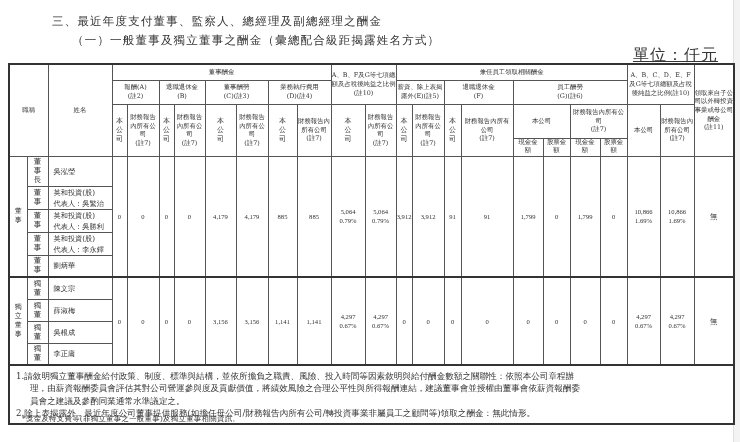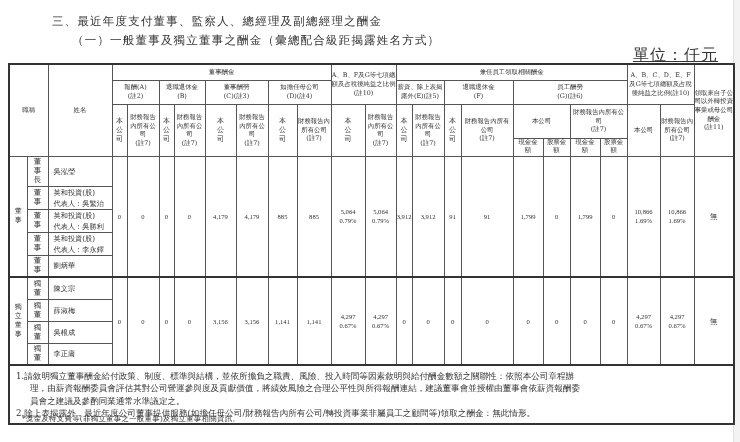--- a/index.html
+++ b/index.html
@@ -76,21 +76,21 @@
 (註11)</th>
   </tr>
 
   <tr style="height:24px">
     <th colspan="2" style="white-space:pre-line">報酬(A)
 (註2)</th>
     <th colspan="2" style="white-space:pre-line">退職退休金
 (B)</th>
     <th colspan="2" style="white-space:pre-line">董事酬勞
 (C)(註3)</th>
-    <th colspan="2" style="white-space:pre-line">如擔任母公司
+    <th colspan="2" style="white-space:pre-line">業務執行費用
 (D)(註4)</th>
     <th colspan="2">薪資、除上表揭露外(E)(註5)</th>
     <th colspan="2" style="white-space:pre-line">退職退休金
 (F)</th>
     <th colspan="4" style="white-space:pre-line">員工酬勞
 (G)(註6)</th>
   </tr>
 
   <tr style="height:34px">
     <th rowspan="2"><span class="vtext">本公司</span></th>

